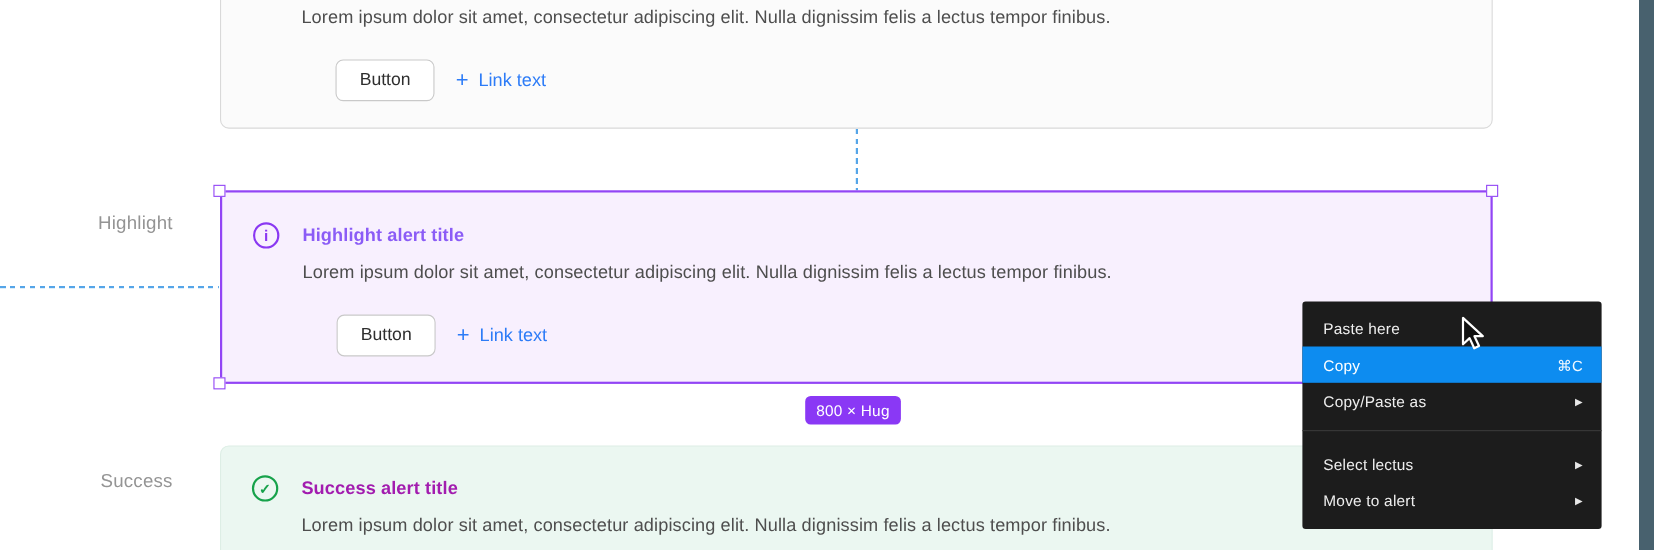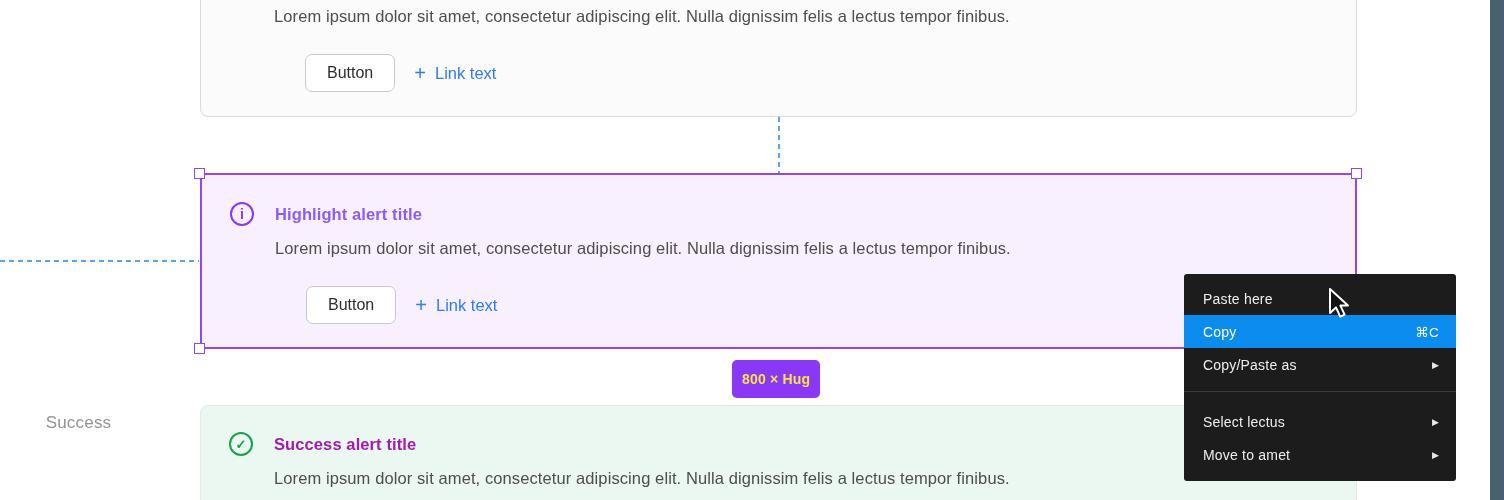--- a/index.html
+++ b/index.html
@@ -94,33 +94,33 @@
     background: #ffffff; border: 1.5px solid #9245f5;
   }
   .handle.tl { left: 194px; top: 168px; }
   .handle.tr { left: 1351px; top: 168px; }
   .handle.bl { left: 194px; top: 343px; }
   .handle.br { left: 1351px; top: 343px; }
 
   
   .size-badge {
     position: absolute; left: 732px; top: 360px;
-    height: 38px; padding: 0 10px;
+    height: 26px; padding: 0 10px;
     background: #8a38f5; border-radius: 5px;
-    color: #fde047; font-size: 14px; font-weight: bold;
+    color: #ffffff; font-size: 14px; font-weight: normal;
     display: flex; align-items: center; letter-spacing: 0.2px;
   }
 
   
   .row-label {
     position: absolute; left: 0; width: 157px;
     text-align: right; font-size: 17px; color: #949494; letter-spacing: 0.2px;
   }
   .row-label.hl { top: 193px; }
-  .row-label.sc { top: 413px; text-align: center; }
+  .row-label.sc { top: 428px; }
 
   
   .context-menu {
     position: absolute; left: 1184px; top: 274px; width: 272px;
     background: #1c1c1c; border-radius: 3px;
     padding: 8px 0 10px 0;
     z-index: 10;
   }
   .menu-item {
     height: 33px; padding: 0 17px 0 19px;
@@ -154,20 +154,21 @@
     <div class="alert-body">Lorem ipsum dolor sit amet, consectetur adipiscing elit. Nulla dignissim felis a lectus tempor finibus.</div>
     <div class="alert-actions">
       <div class="ui-button">Button</div>
       <div class="ui-link">
         <span class="plus">+</span>
         <span>Link text</span>
       </div>
     </div>
   </div>
 
+  <div class="row-label hl">Highlight</div>
   <div class="row-label sc">Success</div>
 
   <div class="card highlight-card">
     <div class="alert-head">
       <span class="round-icon">i</span>
       <span class="alert-title hl-color">Highlight alert title</span>
     </div>
     <div class="alert-body">Lorem ipsum dolor sit amet, consectetur adipiscing elit. Nulla dignissim felis a lectus tempor finibus.</div>
     <div class="alert-actions">
       <div class="ui-button">Button</div>
@@ -204,21 +205,21 @@
     <div class="menu-item">
       <span>Copy/Paste as</span>
       <span class="menu-arrow">▶</span>
     </div>
     <div class="menu-sep"></div>
     <div class="menu-item">
       <span>Select lectus</span>
       <span class="menu-arrow">▶</span>
     </div>
     <div class="menu-item">
-      <span>Move to amet</span>
+      <span>Move to alert</span>
       <span class="menu-arrow">▶</span>
     </div>
   </div>
 
   <svg class="cursor" width="28" height="36" viewBox="0 0 28 36">
     <polygon points="6,3 6,27 12,21.4 16.2,30.6 20.6,28.6 16.4,19.6 24,19.6" fill="#111111" stroke="#ffffff" stroke-width="2" stroke-linejoin="round"></polygon>
   </svg>
 
   <div class="right-bar"></div>
 

